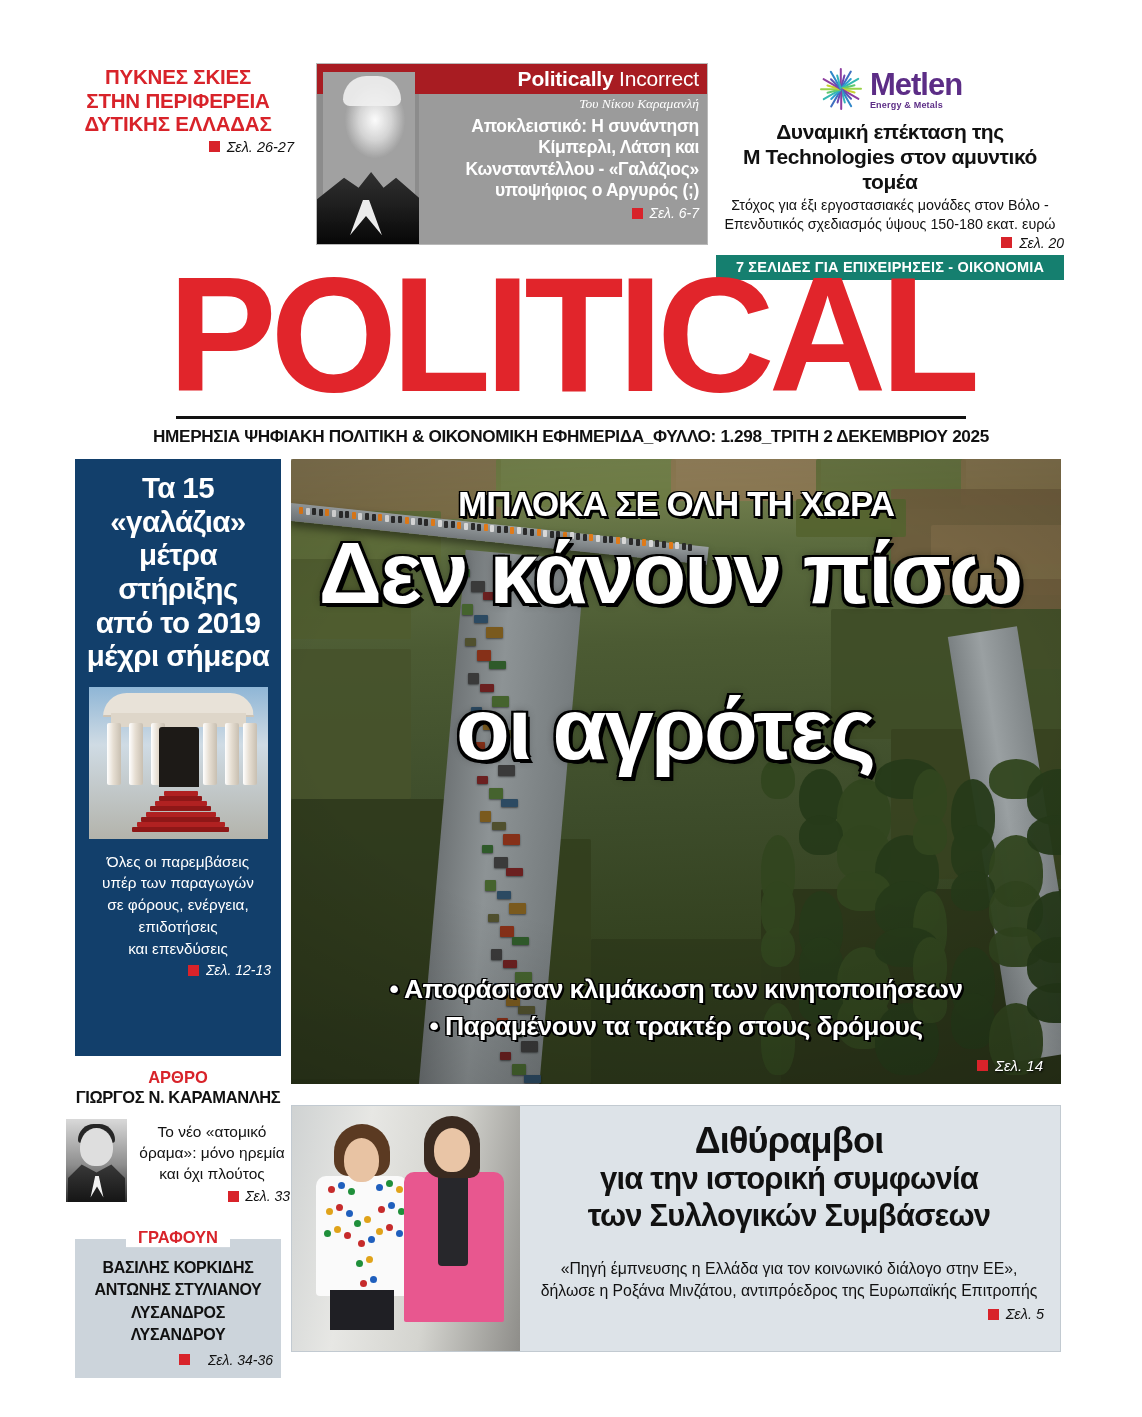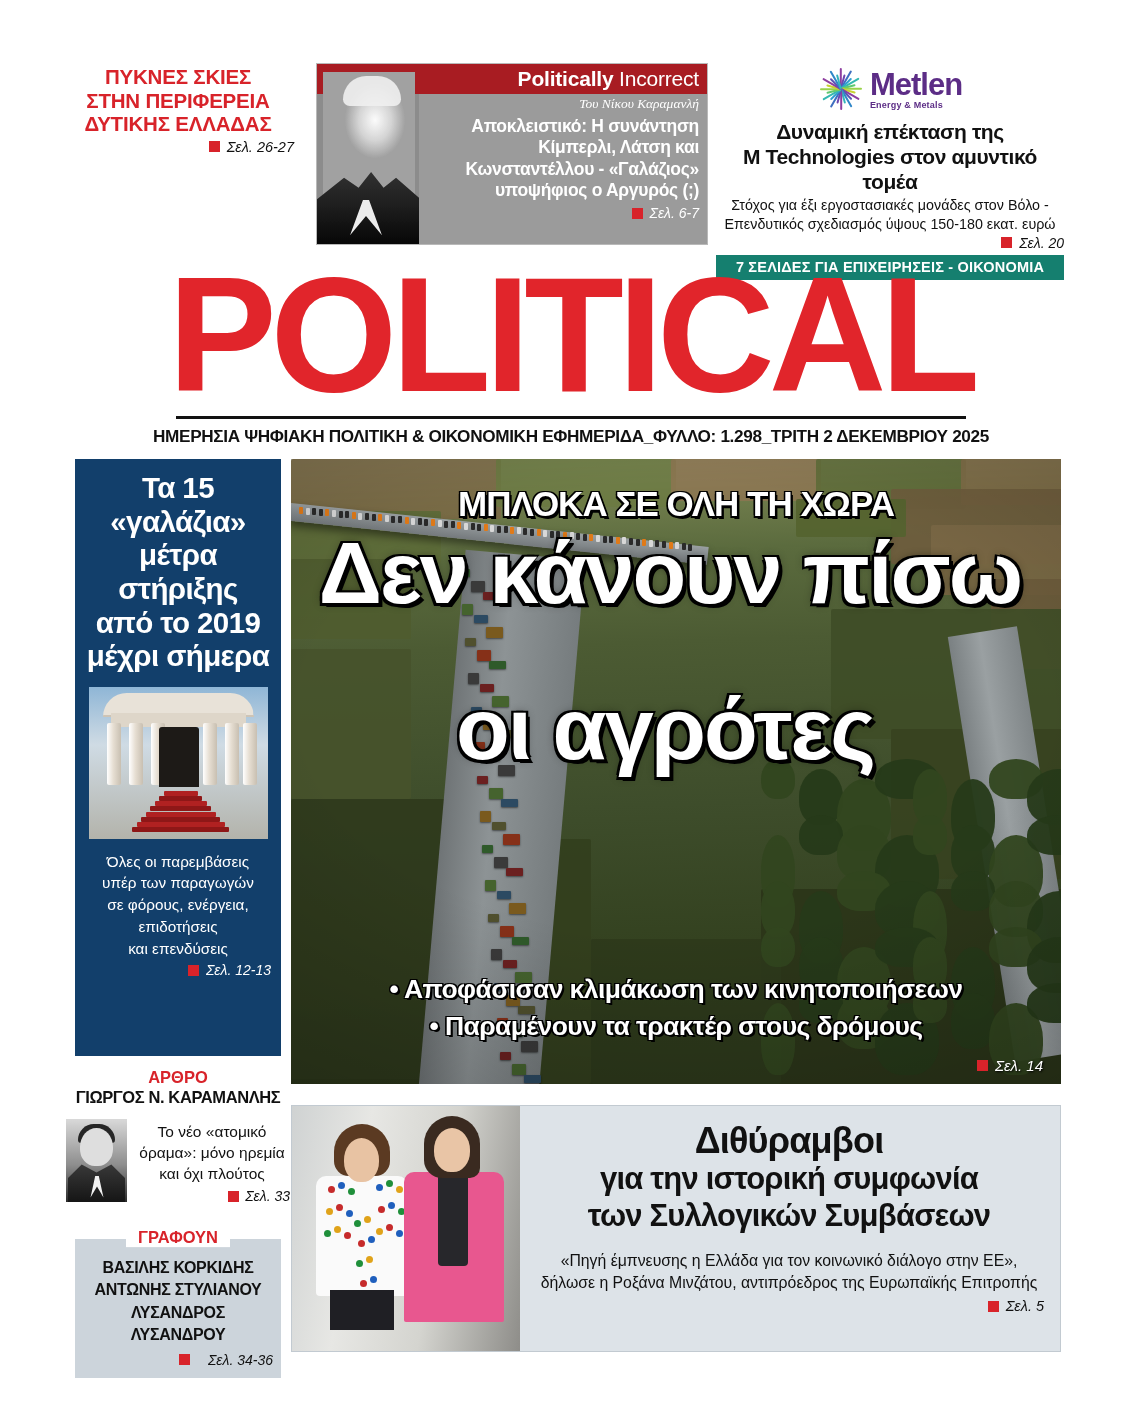--- a/index.html
+++ b/index.html
@@ -152,21 +152,21 @@
   .w1 .pants { position:absolute; left:12px; bottom:0; width:64px; height:40px; background:#1f1f24; }
   .w2 { position:absolute; left:112px; top:10px; width:100px; height:214px; }
   .w2 .hair { position:absolute; left:20px; top:0; width:56px; height:62px; background:#3a2a20; border-radius:28px 28px 10px 18px; }
   .w2 .face { position:absolute; left:30px; top:12px; width:36px; height:44px; background:#e9c5a6; border-radius:50% 50% 46% 46%; }
   .w2 .jacket { position:absolute; left:0; top:56px; width:100px; height:150px; background:#e8578f; border-radius:10px 10px 2px 2px; }
   .w2 .inner { position:absolute; left:34px; top:58px; width:30px; height:92px; background:#27272b; border-radius:4px; }
   .ba-text { flex:1; padding:12px 16px 10px 14px; text-align:center; }
   .ba-kicker { color:#e0242a; font-weight:bold; font-size:22px; letter-spacing:-.4px; }
   .ba-h1 { font-weight:bold; font-size:36px; line-height:1.12; letter-spacing:-.8px; margin-top:3px; color:#111; }
   .ba-h2 { font-weight:bold; font-size:31px; line-height:1.18; letter-spacing:-.8px; color:#111; }
-  .ba-sub { margin-top:16px; font-size:15.8px; line-height:1.38; color:#111; }
+  .ba-sub { margin-top:24px; font-size:15.8px; line-height:1.38; color:#111; }
   .ba-ref { display:flex; align-items:center; justify-content:flex-end; gap:7px; margin-top:4px; font-size:14.5px; font-style:italic; }
 </style>
 </head>
 <body>
 
 <div class="page">
 
   <div class="top-strip">
 
     <div class="teaser-left">

